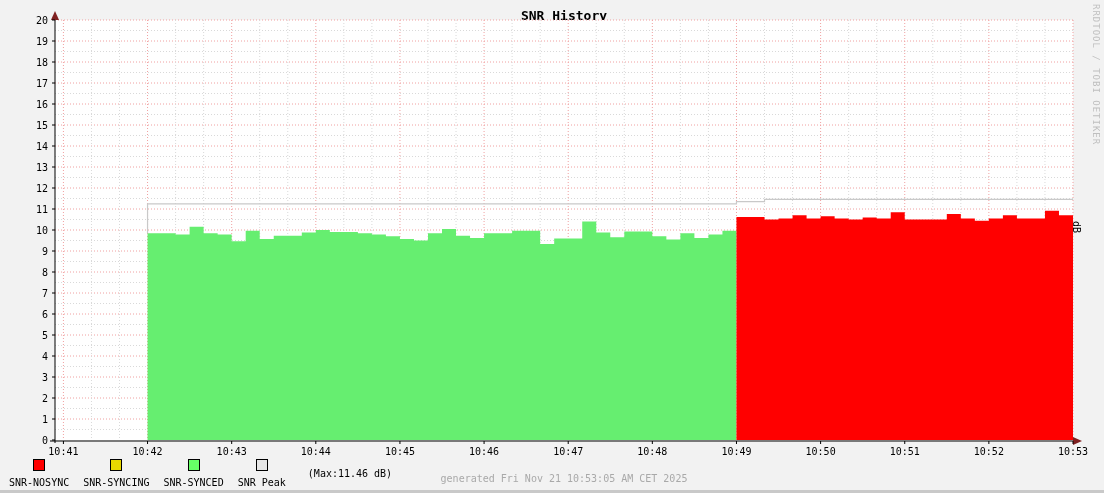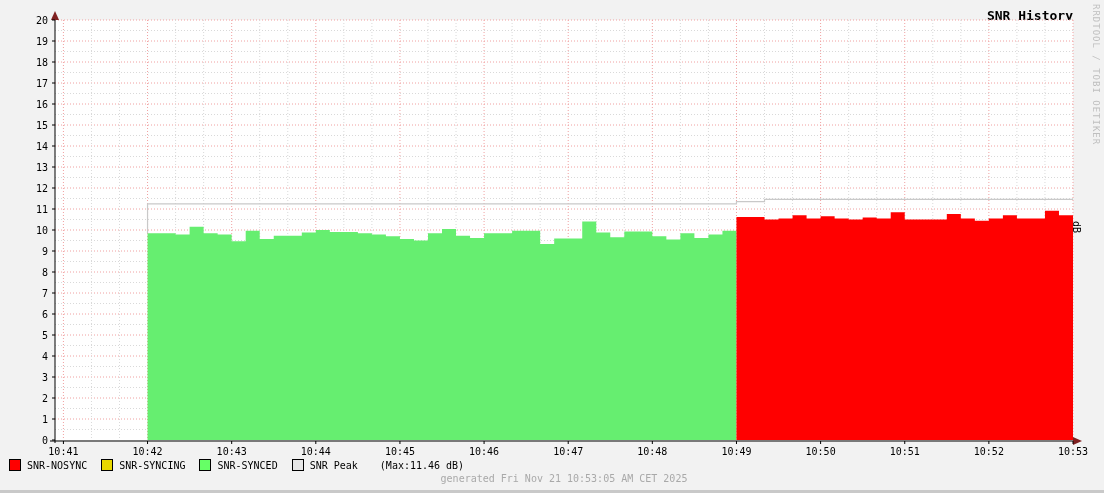--- a/index.html
+++ b/index.html
@@ -7,39 +7,39 @@
     position:relative;
     width:1104px;height:493px;
     background:#f2f2f2;
     font-family:"DejaVu Sans Mono","Liberation Mono",monospace;
     overflow:hidden;
     border-bottom:3px solid #c9c9c9;
     box-sizing:border-box;
   }
   .chart-title{
     position:absolute;left:55px;top:8px;width:1018px;
-    text-align:right;font-size:13px;font-weight:bold;color:#000;
+    text-align:center;font-size:13px;font-weight:bold;color:#000;
   }
   .chart-svg{position:absolute;left:0;top:0;}
   .ylabel-vert{
     position:absolute;left:1071px;top:221px;
     writing-mode:vertical-rl;
     font-size:10px;color:#000;
   }
   .watermark{
     position:absolute;right:3px;top:4px;
     writing-mode:vertical-rl;
     font-size:9px;letter-spacing:1px;color:#bfbfbf;
   }
   .legend-row{
     position:absolute;left:9px;top:459px;
     display:flex;align-items:center;gap:14px;
     font-size:10px;color:#000;white-space:nowrap;
   }
-  .legend-item{display:flex;align-items:center;gap:6px;}
+  .legend-item{display:flex;align-items:center;gap:6px;flex-direction:column;}
   .swatch{width:10px;height:10px;border:1px solid #000;box-sizing:content-box;}
   .legend-note{margin-left:8px;}
   .footer{
     position:absolute;left:55px;top:473px;width:1018px;
     text-align:center;font-size:10px;color:#a9a9a9;
   }
 </style>
 </head>
 <body>
 

